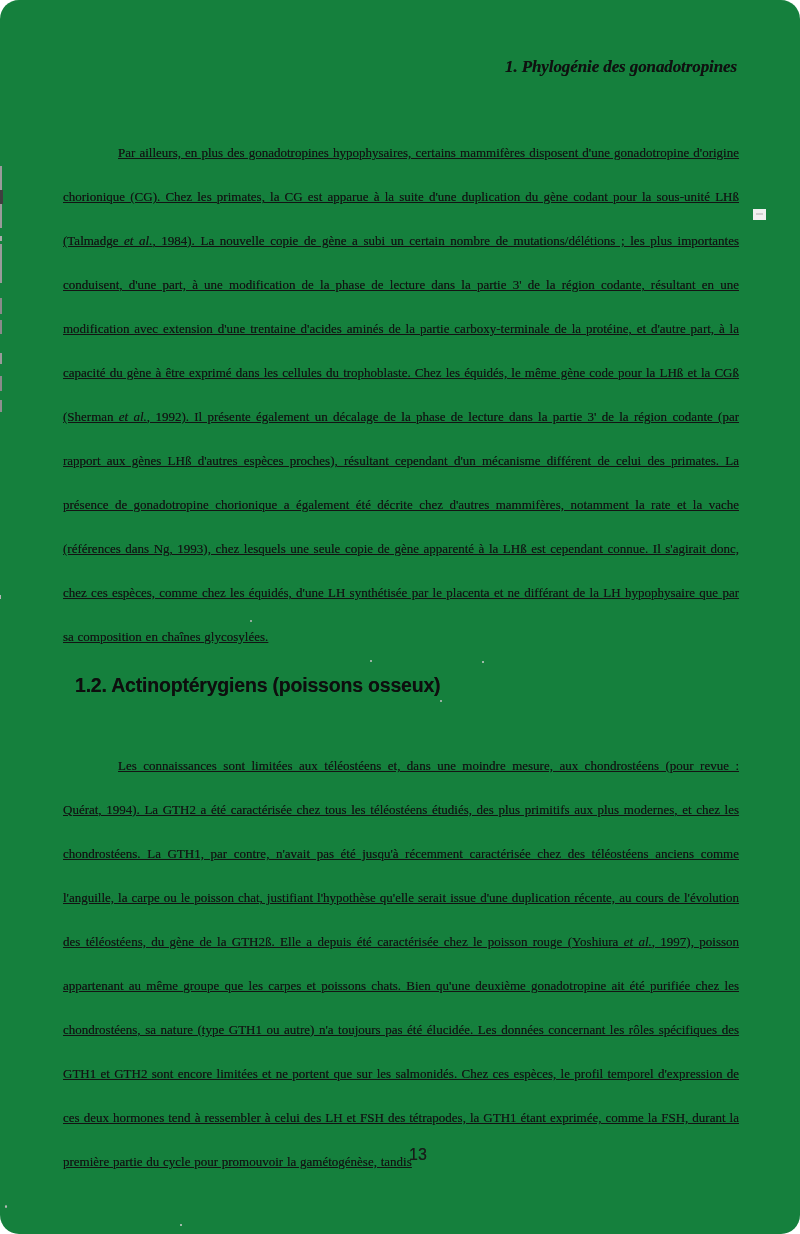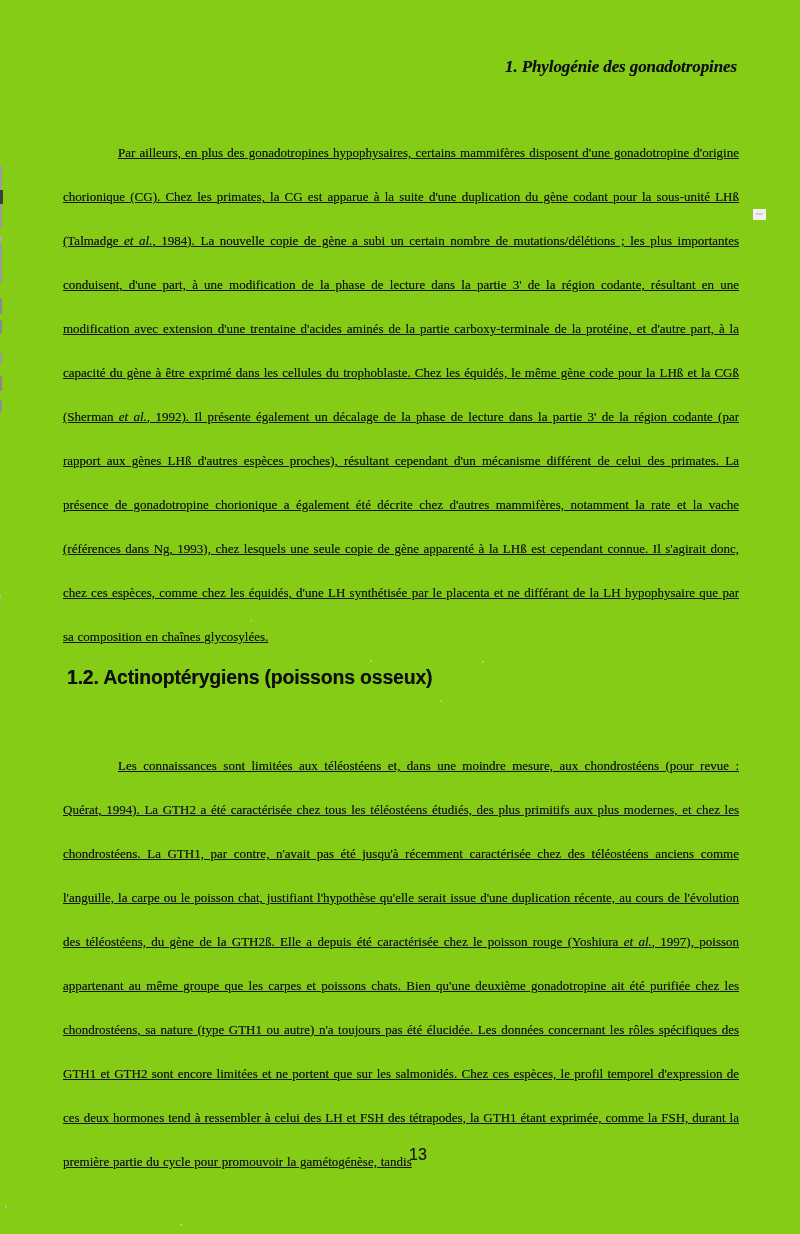--- a/index.html
+++ b/index.html
@@ -4,25 +4,26 @@
 <style>
   html, body {
     margin: 0;
     padding: 0;
     background: #ffffff;
   }
   .page {
     position: relative;
     width: 800px;
     height: 1234px;
-    background: #84cc16;
+    background: #15803d;
     overflow: hidden;
     font-family: "Liberation Serif", "DejaVu Serif", serif;
     color: #141414;
     text-shadow: 0 0 0.5px rgba(10,10,10,0.55); 
+    border-radius: 19px;
   }
   .running-header {
     position: absolute;
     top: 57px;
     left: 63px;
     width: 674px;
     text-align: right;
     font-style: italic;
     font-weight: 600;
     font-size: 17px;
@@ -41,21 +42,21 @@
     color: #131313;
     text-decoration: underline;
   }
   .para i { font-style: italic; }
   .para1 { top: 131px; }
   .para2 { top: 744px; }
   .section-heading {
     position: absolute;
     top: 662px;
     left: 63px;
-    margin: 4px;
+    margin: 12px;
     font-family: "Liberation Sans", "DejaVu Sans", sans-serif;
     font-size: 19.5px;
     font-weight: 700;
     letter-spacing: -0.2px;
     color: #0e0e0e;
   }
   .page-number {
     position: absolute;
     top: 1146px;
     left: 0;

